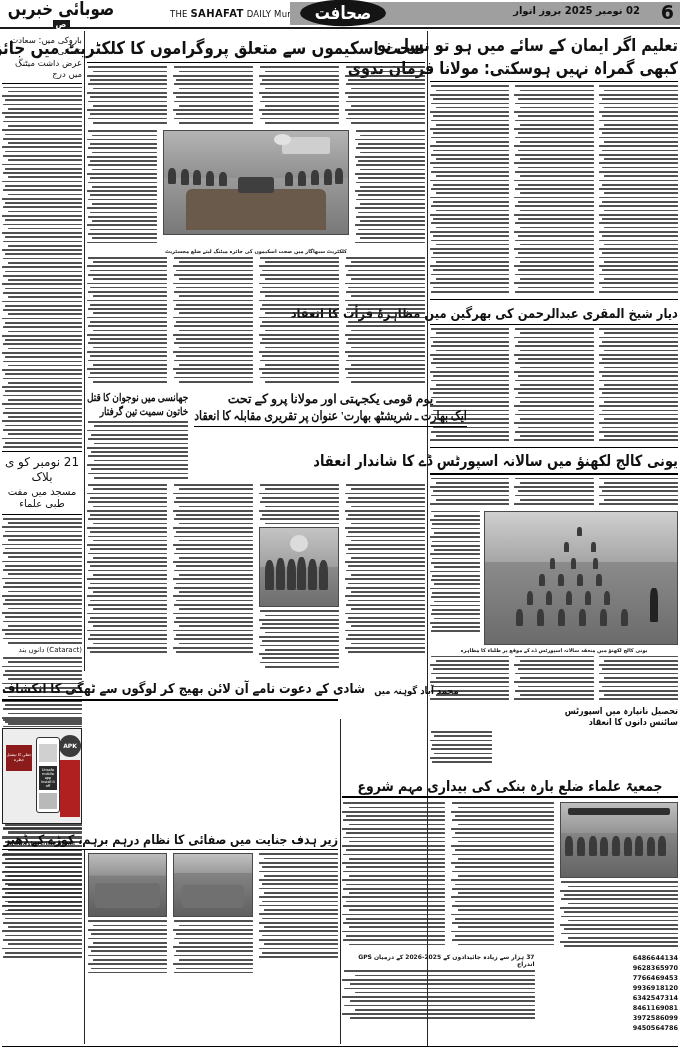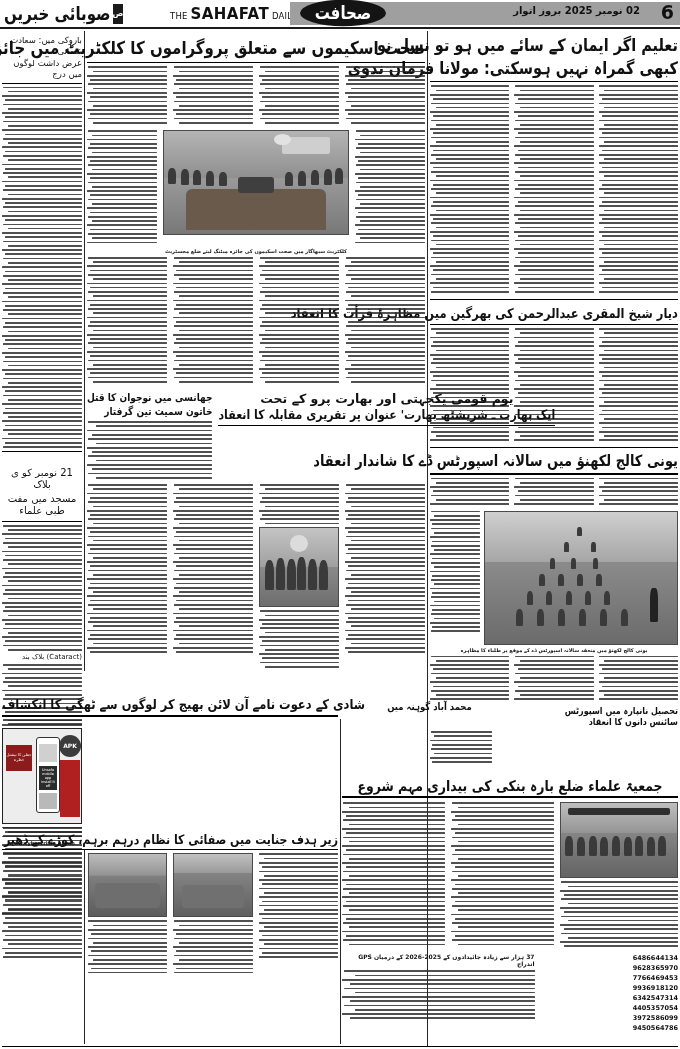--- a/index.html
+++ b/index.html
@@ -10,33 +10,33 @@
     overflow:hidden;
     position:relative;
   }
   .page{position:relative;width:680px;height:1049px;background:#fff;box-sizing:border-box;}
 
   
   .masthead{
     position:relative;height:27px;border-bottom:2px solid #1a1a1a;
     background:#fff;display:flex;align-items:stretch;
   }
-  .mh-left{width:118px;display:flex;align-items:center;gap:2px;padding-left:4px;box-sizing:border-box;}
+  .mh-left{width:118px;display:flex;align-items:center;gap:2px;padding-left:4px;box-sizing:border-box;flex-direction:column;}
   .mh-urdu-logo{
     font-size:15px;font-weight:bold;direction:rtl;letter-spacing:-.5px;
     transform:scaleY(1.25);white-space:nowrap;
   }
   .mh-badge{
     width:17px;height:20px;background:#1b1b1b;color:#fff;font-size:8px;
     display:flex;align-items:center;justify-content:center;font-weight:bold;
   }
   .mh-eng{
     flex:0 0 auto;margin-left:52px;align-self:center;font-size:8.5px;letter-spacing:.2px;white-space:nowrap;
   }
-  .mh-eng b{font-size:15px;letter-spacing:.4px;}
+  .mh-eng b{font-size:10px;letter-spacing:.4px;}
   .mh-strip{
     position:absolute;left:290px;right:0;top:2px;bottom:2px;background:#9f9f9f;
   }
   .mh-oval{
     position:absolute;left:300px;top:2px;width:86px;height:22px;border-radius:50%;
     background:#141414;color:#fff;display:flex;align-items:center;justify-content:center;
     font-size:15px;font-weight:bold;direction:rtl;transform:scaleY(1.2);
   }
   .mh-date{
     position:absolute;right:40px;top:5px;font-size:10px;direction:rtl;white-space:nowrap;font-weight:bold;
@@ -811,21 +811,21 @@
             <i></i>
             <i></i>
             <i></i>
             <i></i>
             <i></i>
             <i></i>
             <i></i>
         </div>
       </div>
 
-      <div style="display:flex;gap:6px;margin-top:6px;">
+      <div style="display:flex;gap:6px;margin-top:6px;font-family:Liberation Serif, serif;">
         <div style="flex:0 0 96px;padding-top:2px;">
           <div class="hl" style="font-size:9px;text-align:right;margin-bottom:3px;">جھانسی میں نوجوان کا قتل</div>
           <div class="hl" style="font-size:9px;text-align:right;margin-bottom:3px;">خاتون سمیت تین گرفتار</div>
           <div class="urdu tx dense">
             <i></i>
               <i></i>
               <i></i>
               <i></i>
               <i></i>
               <i></i>
@@ -833,21 +833,21 @@
               <i></i>
               <i></i>
               <i></i>
               <i></i>
               <i></i>
               <i></i>
               <i></i>
           </div>
         </div>
         <div style="flex:1;">
-          <div class="devanagari" style="font-size:12.5px;margin-bottom:2px;">یوم قومی یکجہتی اور بھارت پرو کے تحت</div>
+          <div class="devanagari" style="font-size:12.5px;margin-bottom:2px;">یوم قومی یکجہتی اور مولانا پرو کے تحت</div>
           <div class="hl" style="font-size:11px;margin-bottom:3px;">ایک بھارت ـ شریشٹھ بھارت' عنوان پر تقریری مقابلہ کا انعقاد</div>
           <div class="thinline"></div>
         </div>
       </div>
 
       <div style="display:flex;gap:6px;margin-top:3px;">
         <div style="flex:1;" class="urdu tx dense">
           <i></i>
             <i></i>
             <i></i>
@@ -1015,21 +1015,21 @@
             <i></i>
             <i></i>
         </div>
       </div>
 
     </div>
 
     <div class="col" style="left:2px;width:80px;top:2px;">
 
       <div class="hl-l" style="font-size:8.5px;text-align:right;margin-top:4px;">باروکی میں: سعادت عثمانی</div>
-      <div class="hl-l" style="font-size:8.5px;text-align:right;margin-top:2px;">عرض داشت لوگوں میں درج</div>
+      <div class="hl-l" style="font-size:8.5px;text-align:right;margin-top:2px;">عرض داشت میٹنگ میں درج</div>
       <div class="thinline" style="margin:3px 0;"></div>
 
       <div class="urdu tx dense">
         <i></i>
           <i></i>
           <i></i>
           <i></i>
           <i></i>
           <i></i>
           <i></i>
@@ -1108,21 +1108,21 @@
           <i></i>
           <i></i>
           <i></i>
           <i></i>
           <i></i>
           <i></i>
       </div>
 
       <div class="thinline" style="margin:3px 0;"></div>
 
-      <div class="hl-l" style="font-size:10px;margin-top:15px;">21 نومبر کو ی بلاک</div>
+      <div class="hl-l" style="font-size:12px;margin-top:3px;">21 نومبر کو ی بلاک</div>
       <div class="hl-l" style="font-size:10px;margin-top:1px;">مسجد میں مفت طبی علماء</div>
       <div class="thinline" style="margin:3px 0;"></div>
 
       <div class="urdu tx dense">
         <i></i>
           <i></i>
           <i></i>
           <i></i>
           <i></i>
           <i></i>
@@ -1145,21 +1145,21 @@
           <i></i>
           <i></i>
           <i></i>
           <i></i>
           <i></i>
           <i></i>
           <i></i>
           <i></i>
       </div>
 
-      <div class="hl-l" style="font-size:7px;text-align:right;margin:2px 0;">(Cataract) بلاک بند</div>
+      <div class="hl-l" style="font-size:7px;text-align:right;margin:2px 0;">(Cataract) دانوں بند</div>
 
       <div class="urdu tx dense">
         <i></i>
           <i></i>
           <i></i>
           <i></i>
           <i></i>
           <i></i>
           <i></i>
           <i></i>
@@ -1212,21 +1212,21 @@
           <i></i>
           <i></i>
           <i></i>
           <i></i>
           <i></i>
           <i></i>
       </div>
     </div>
 
     <div class="col" style="left:2px;width:336px;top:652px;">
-      <div style="display:flex;gap:22px;align-items:flex-end;margin-top:16px;">
+      <div style="display:flex;gap:9px;align-items:flex-end;">
         <div class="hl" style="flex:1;font-size:11.5px;text-align:center;">شادی کے دعوت نامے آن لائن بھیج کر لوگوں سے ٹھگی کا انکشاف</div>
         <div class="hl" style="flex:0 0 72px;font-size:8.5px;text-align:center;">محمد آباد گوہنہ میں</div>
       </div>
       <div class="boldline" style="margin-top:4px;"></div>
     </div>
 
     <div class="col" style="left:2px;width:80px;top:690px;">
       <div class="urdu tx dense">
         <i></i>
           <i></i>
@@ -1484,21 +1484,21 @@
               <i></i>
               <i></i>
           </div>
         </div>
         <div style="flex:1;text-align:right;direction:rtl;font-size:6.5px;font-weight:bold;line-height:1.55;">
           <div>6486644134</div>
           <div>9628365970</div>
           <div>7766469453</div>
           <div>9936918120</div>
           <div>6342547314</div>
-          <div>4405357054</div>
+          <div>8461169081</div>
           <div>3972586099</div>
           <div>9450564786</div>
         </div>
       </div>
     </div>
 
     <div class="thinline" style="position:absolute;left:2px;right:2px;bottom:4px;"></div>
   </div>
 </div>
 

